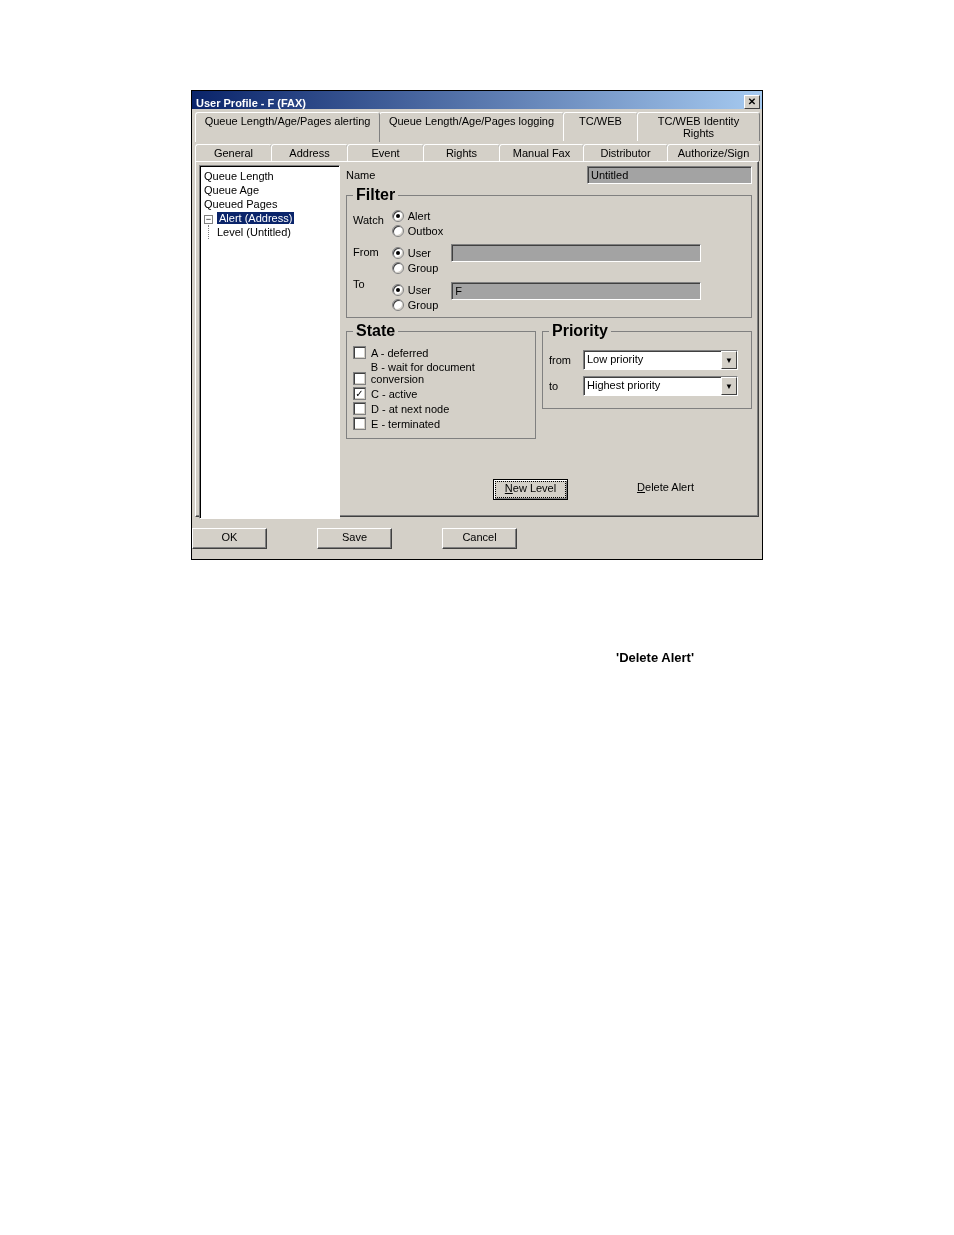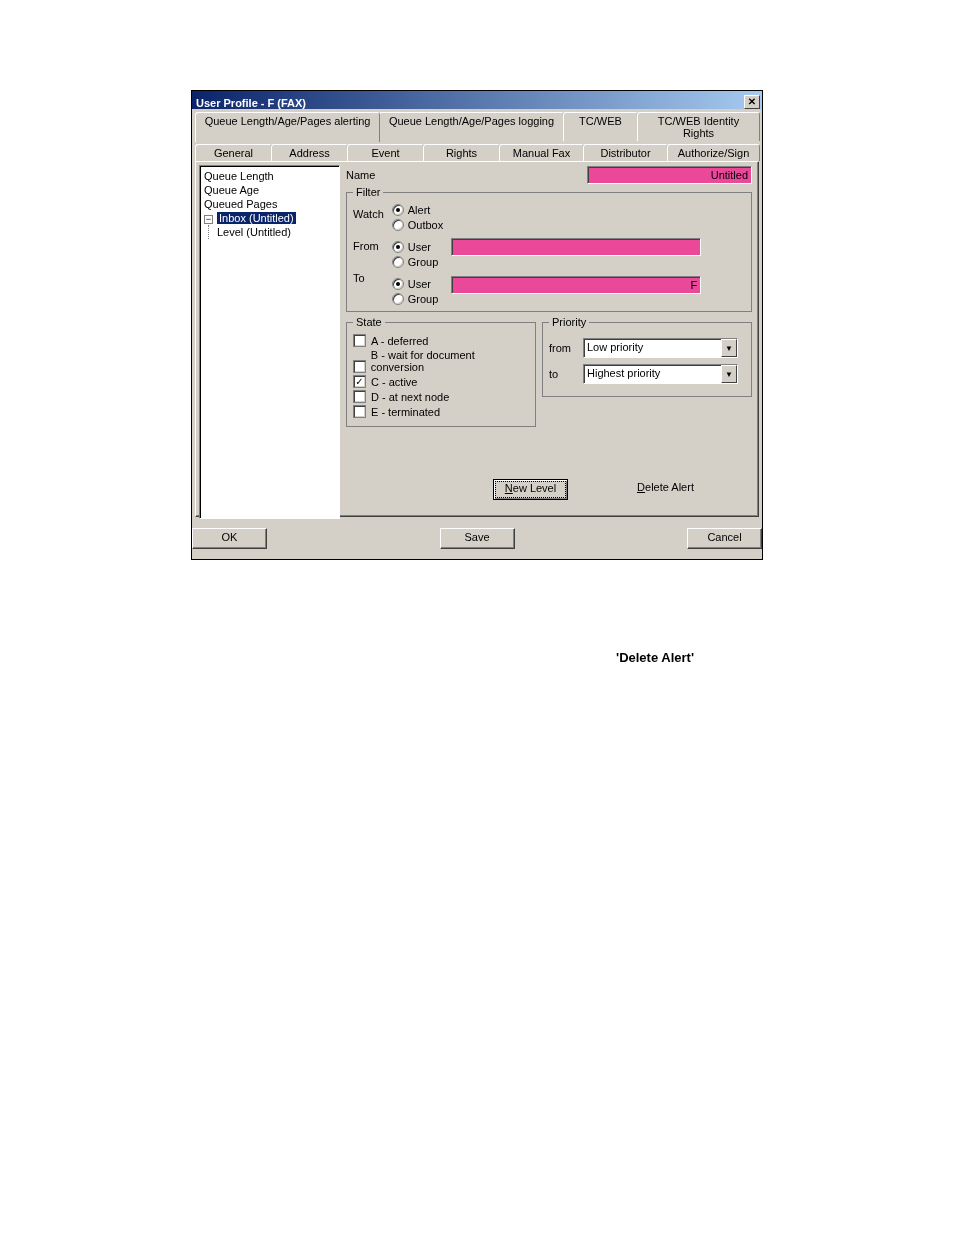--- a/index.html
+++ b/index.html
@@ -128,40 +128,40 @@
     position: relative;
   }
   .name-row {
     display: flex;
     align-items: center;
     gap: 8px;
     margin-bottom: 2px;
   }
   .field-label { display: inline-block; }
   .textbox {
-    background: #ec4899;
+    background: #a3a3a3;
     border: 1px solid #808080;
     border-right-color: #fff;
     border-bottom-color: #fff;
     box-shadow: inset 1px 1px 0 #404040;
     height: 18px;
     padding: 1px 3px;
     font-family: Tahoma, sans-serif;
     font-size: 11px;
-    text-align: right;
   }
   fieldset.win {
     border: 1px solid #808080;
     border-radius: 0;
     padding: 4px 6px 6px 6px;
     margin: 2px 0;
   }
   fieldset.win > legend {
     padding: 0 3px;
-    font-size: 11px;
+    font-size: 16px;
+    font-weight: bold;
   }
   .filter-body {
     display: flex;
     gap: 8px;
   }
   .filter-labels {
     display: flex;
     flex-direction: column;
     gap: 20px;
     padding-top: 6px;
@@ -250,22 +250,22 @@
     padding: 2px 8px;
     cursor: default;
   }
   .win-btn.focused {
     border: 1px solid #000;
     box-shadow: inset 1px 1px 0 #fff, inset -1px -1px 0 #808080;
   }
   .dotted-focus { outline: 1px dotted #000; outline-offset: -3px; }
   .dialog-footer {
     display: flex;
-    justify-content: space-between;
-    gap: 76px;
+    justify-content: flex-start;
+    gap: 50px;
     padding: 8px 0 10px 0;
   }
   .body-text {
     margin-top: 90px;
     font-size: 13px;
   }
   .body-text b { font-weight: bold; }
   .mnemonic { text-decoration: underline; }
 </style>
 </head>
@@ -300,21 +300,21 @@
         <div class="tab" style="flex:1"><span>Authorize/Sign</span></div>
       </div>
 
       <div class="tab-body">
 
         <div class="tree-pane">
           <div class="tree-item"><span>Queue Length</span></div>
           <div class="tree-item"><span>Queue Age</span></div>
           <div class="tree-item"><span>Queued Pages</span></div>
           <div class="tree-item">
-            <span class="tree-toggle">−</span><span class="tree-selected">Inbox (Untitled)</span>
+            <span class="tree-toggle">−</span><span class="tree-selected">Alert (Address)</span>
           </div>
           <div class="tree-children">
             <div class="tree-item" style="border-left:1px dotted #808080; padding-left:8px; margin-left:-12px"><span>Level (Untitled)</span></div>
           </div>
         </div>
 
         <div class="right-pane">
           <div class="name-row">
             <span class="field-label" style="width:35px">Name</span>
             <span style="width:190px"></span>

